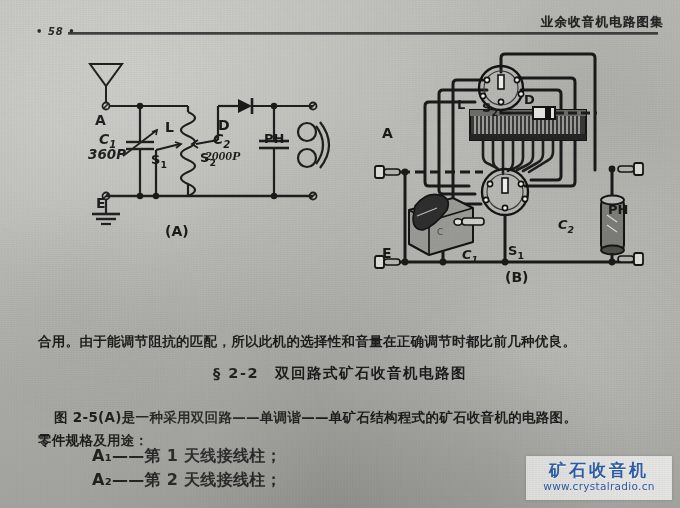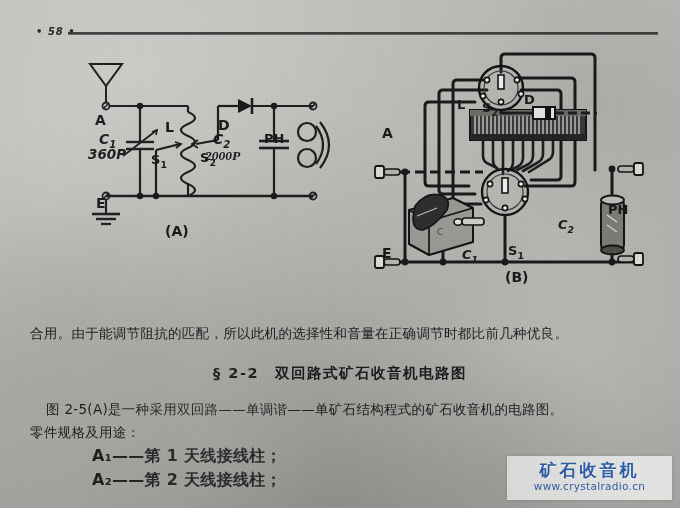--- a/index.html
+++ b/index.html
@@ -76,57 +76,58 @@
 
   
   #caption{
     position:absolute;left:0;top:290px;width:680px;text-align:center;
     font-size:12.5px;font-weight:bold;color:#1f1f1f;letter-spacing:.4px;
   }
 
   
   #body{position:absolute;left:0;top:322px;width:680px;}
   .para{
-    font-size:13.5px;font-weight:normal;color:#1d1d1d;
-    line-height:23px;letter-spacing:.3px;margin:0;
+    font-size:13.5px;font-weight:bold;color:#1d1d1d;
+    line-height:23px;letter-spacing:.3px;margin:8px;
   }
   #p1{position:absolute;left:30px;top:0;width:625px;}
   #sec{
     position:absolute;left:0;top:42px;width:680px;text-align:center;
     font-size:14.5px;font-weight:bold;letter-spacing:1.5px;color:#1b1b1b;
   }
   #p2{position:absolute;left:46px;top:76px;width:610px;}
   #p3{position:absolute;left:30px;top:99px;width:610px;}
   .item{position:absolute;left:92px;font-size:16px;font-weight:bold;color:#1d1d1d;letter-spacing:.3px;}
   #i1{top:124px;}
   #i2{top:148px;}
 
   
   #wm-bot{
-    position:absolute;right:8px;bottom:8px;width:165px;height:44px;
+    position:absolute;right:8px;bottom:8px;width:146px;height:44px;
     background:rgba(245,245,245,.80);
     display:flex;flex-direction:column;align-items:center;justify-content:center;
     box-shadow:0 0 3px rgba(0,0,0,.18);
   }
   #wm-bot .cn{
     font-size:17px;font-weight:bold;color:#2f5fa8;letter-spacing:3px;line-height:1.05;
     text-shadow:0 1px 0 rgba(255,255,255,.9);
   }
   #wm-bot .url{font-size:10.5px;color:#2f5fa8;letter-spacing:.3px;line-height:1.3;}
 </style>
 </head>
 <body>
 
 <div id="page">
 
 
   <div id="pageno">
     • <span>58</span> •
   </div>
   <div id="hdr-rule"></div>
+  <div id="hdr-title">业余收音机电路图集</div>
 
   <div id="fig">
 
     <svg id="schem-a" width="260" height="210" style="position:absolute;left:78px;top:8px;">
 
       <g>
         <path class="wire" stroke-width="2" d="M12 8 L44 8 L28 30 Z"></path>
         <line class="wire" stroke-width="2" x1="28" y1="30" x2="28" y2="46"></line>
         <circle cx="28" cy="50" r="3.5" class="wire" stroke-width="1.8"></circle>
         <line class="wire" stroke-width="1.6" x1="25" y1="53" x2="31" y2="47"></line>

